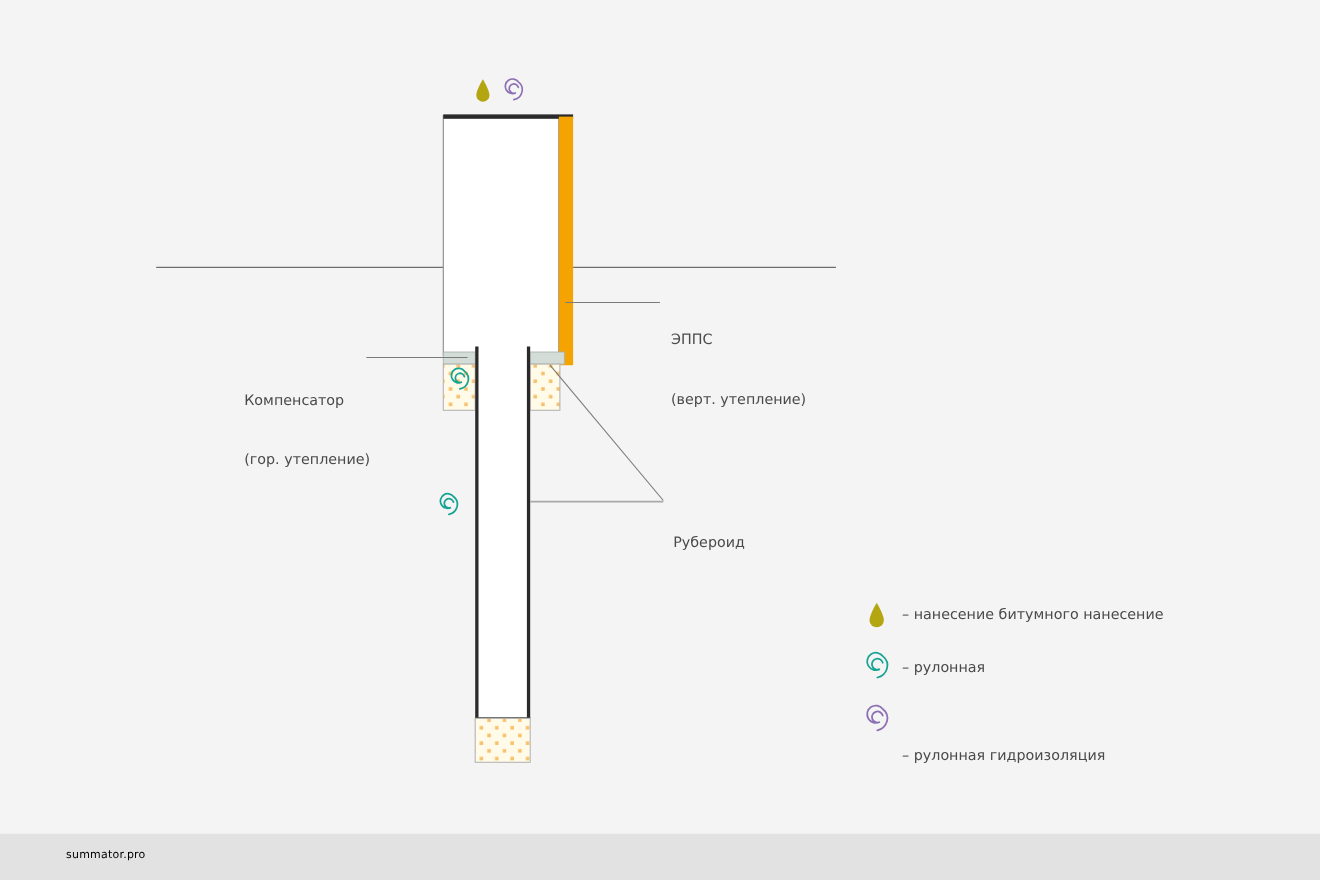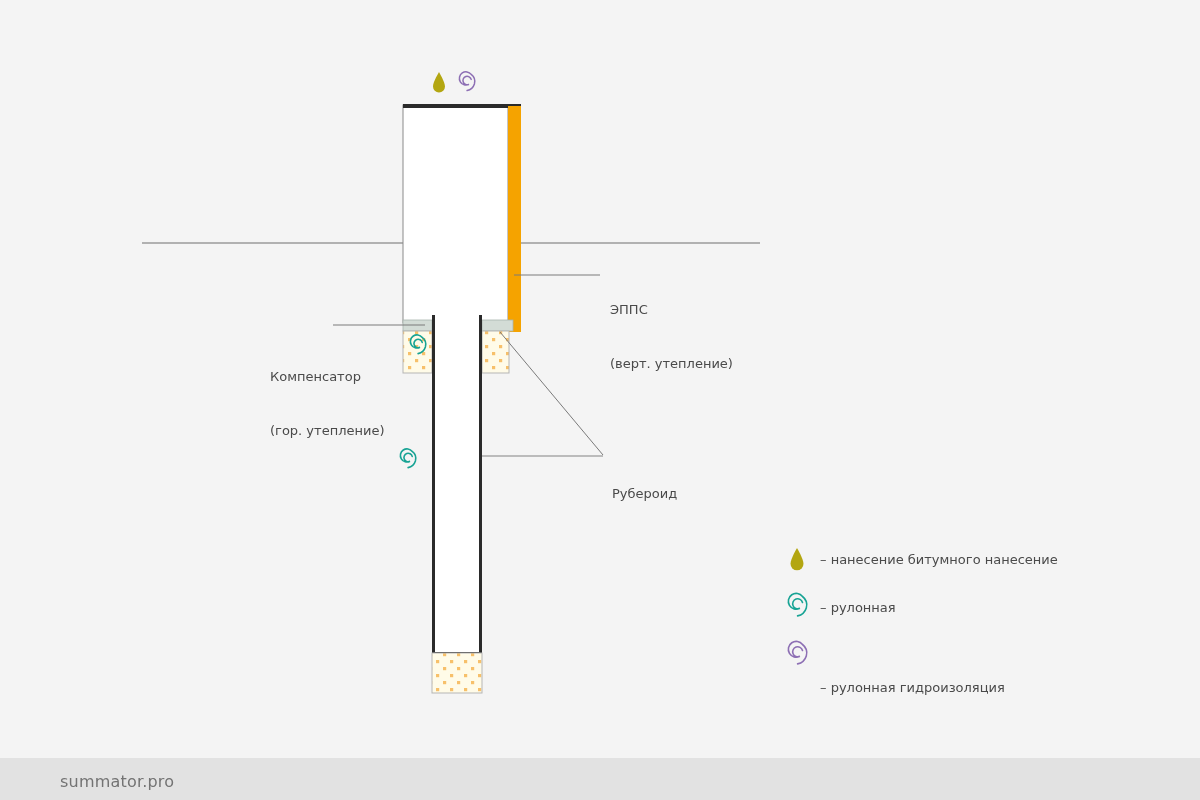--- a/index.html
+++ b/index.html
@@ -32,22 +32,22 @@
     left: 0;
     top: 758px;
     width: 1200px;
     height: 42px;
     background: #e2e2e2;
   }
   .footer-text {
     position: absolute;
     left: 60px;
     top: 772px;
-    font-size: 16px;
-    color: #737373;
+    font-size: 10px;
+    color: #000000;
     letter-spacing: 0.2px;
     font-family: "DejaVu Sans", "Liberation Sans", sans-serif;
   }
   .lbl {
     position: absolute;
     font-size: 13px;
     color: #4a4a4a;
     line-height: 18px;
     white-space: pre;
     font-family: "DejaVu Sans", "Liberation Sans", sans-serif;
@@ -128,21 +128,21 @@
     <g fill="none" stroke="#8d6fb4" stroke-width="1.6" stroke-linecap="round">
       <path d="M802.5 650.5 a5 5 0 1 0 -2.6 5.8 a7.9 7.9 0 1 1 2.6 -11.8 a10.8 10.8 0 0 1 3.8 11.5 a11.5 11.5 0 0 1 -8.7 7.9"></path>
     </g>
   </svg>
 
   <div class="lbl" style="left:610px; top:265px;">
     <div>ЭППС</div>
     <div>(верт. утепление)</div>
   </div>
 
-  <div class="lbl" style="left:222px; top:332px;margin-left:48px;">
+  <div class="lbl" style="left:222px; top:320px;">
     <div>Компенсатор</div>
     <div>(гор. утепление)</div>
   </div>
 
   <div class="lbl" style="left:612px; top:449px;">
     <div>Руберoид</div>
   </div>
 
   <div class="legend-item-text" style="left:820px; top:552px;">– нанесение битумного нанесение</div>
   <div class="legend-item-text" style="left:820px; top:600px;">– рулонная</div>

